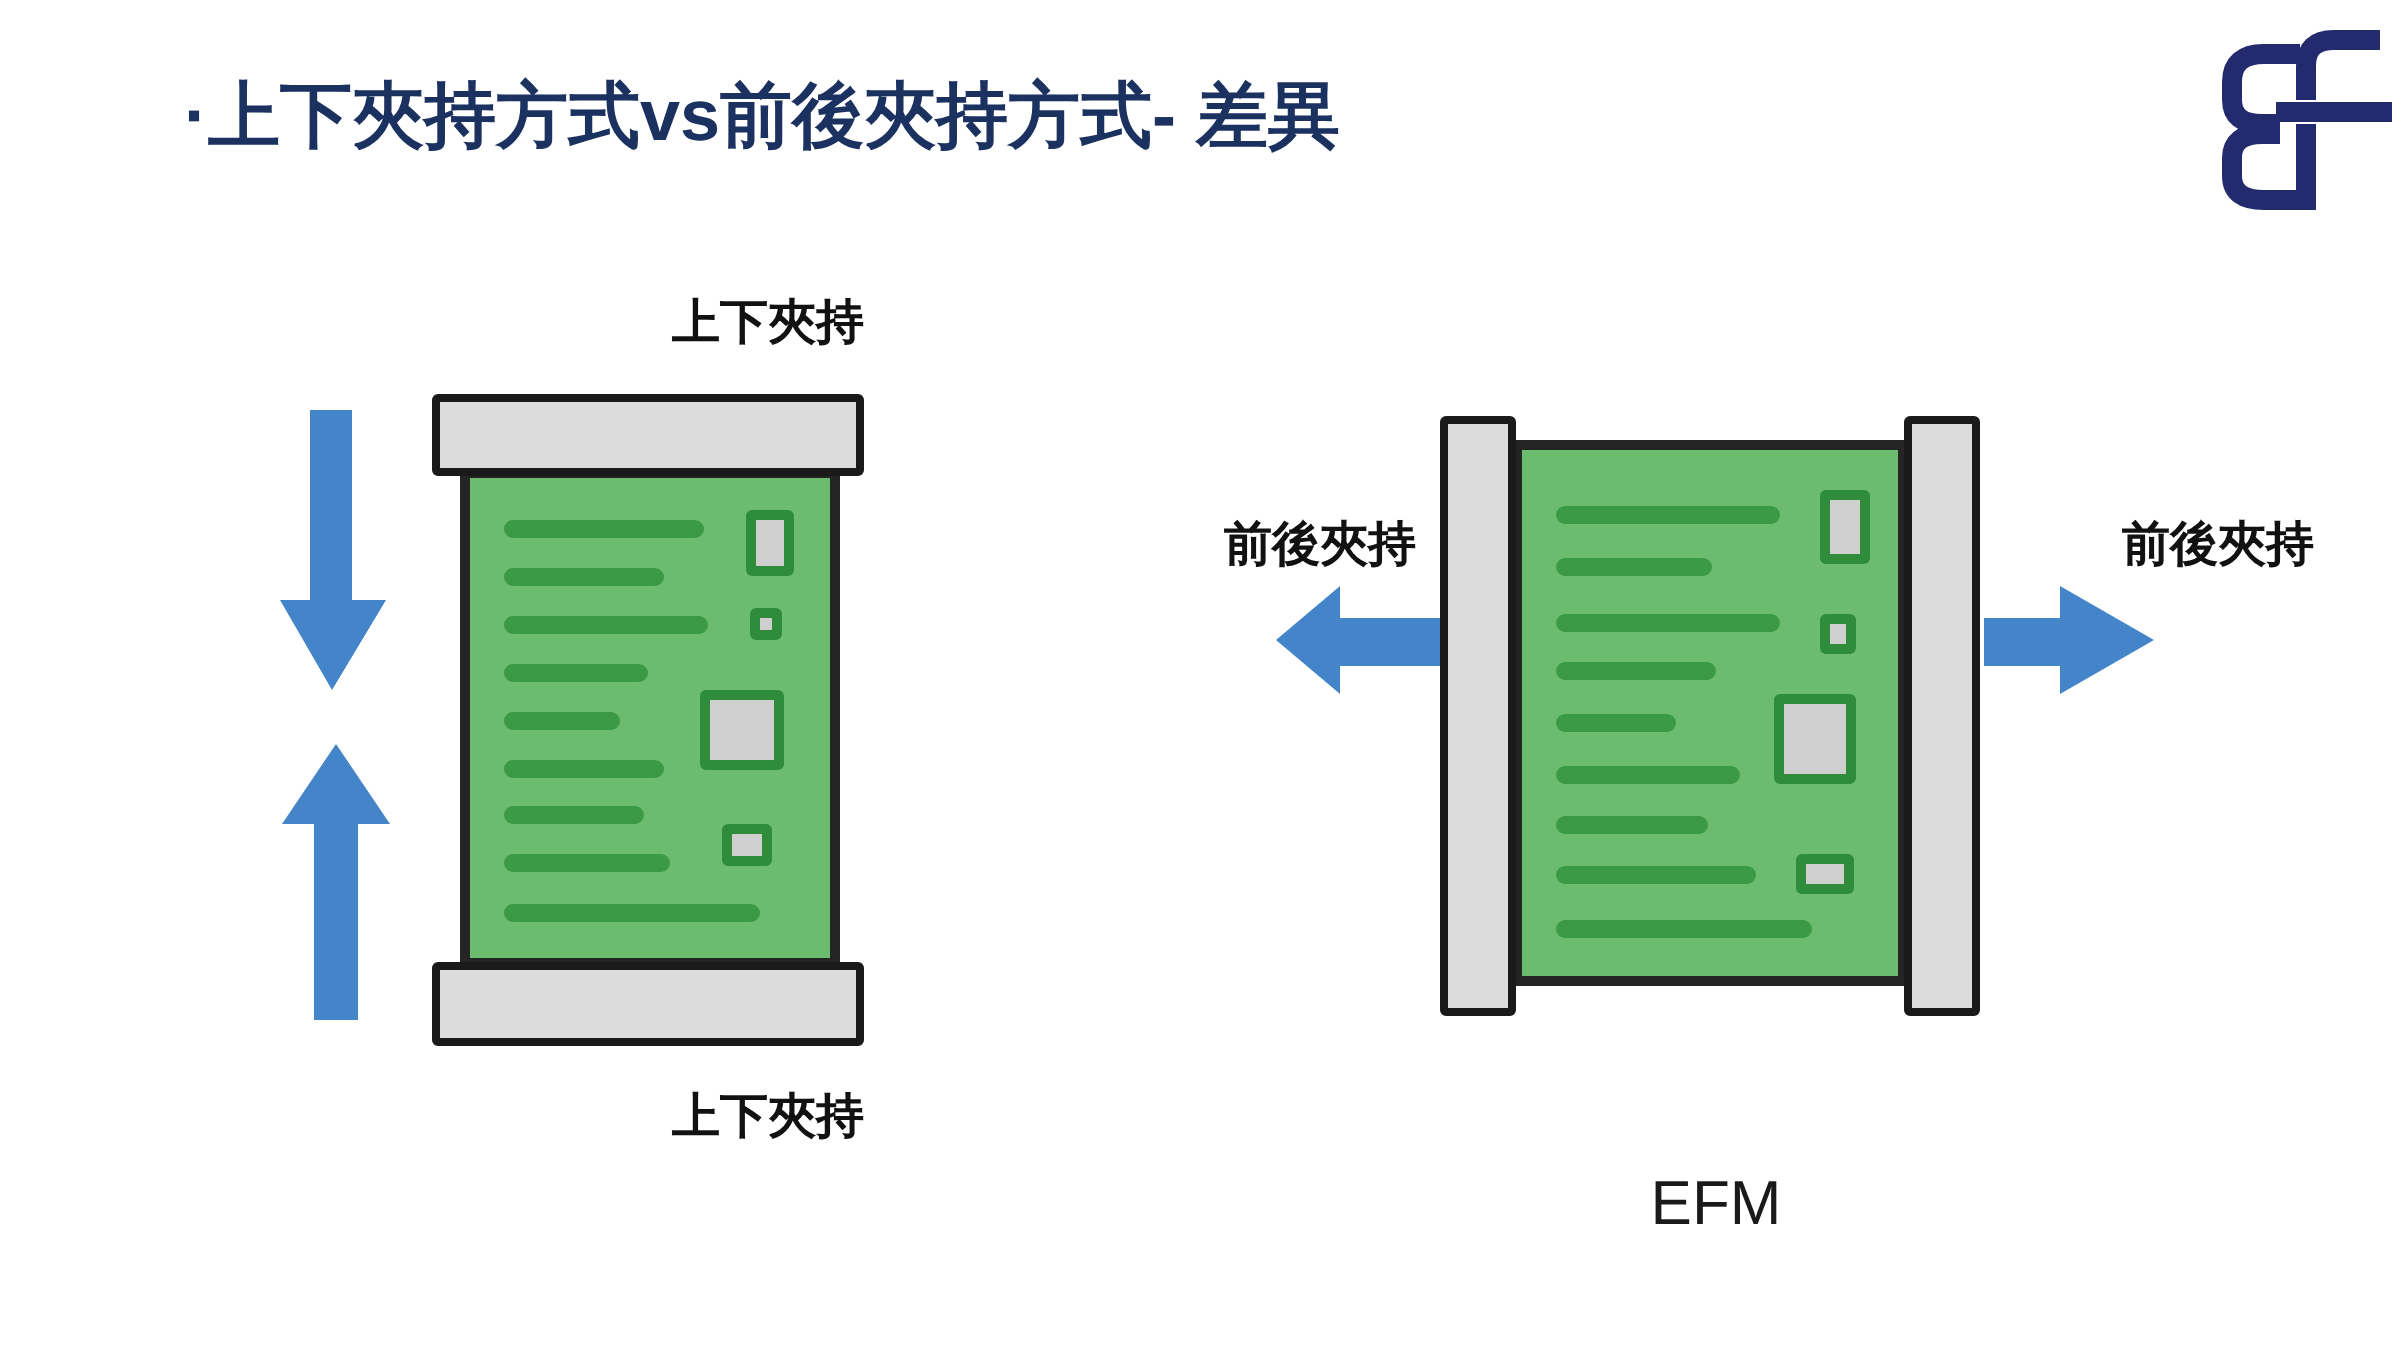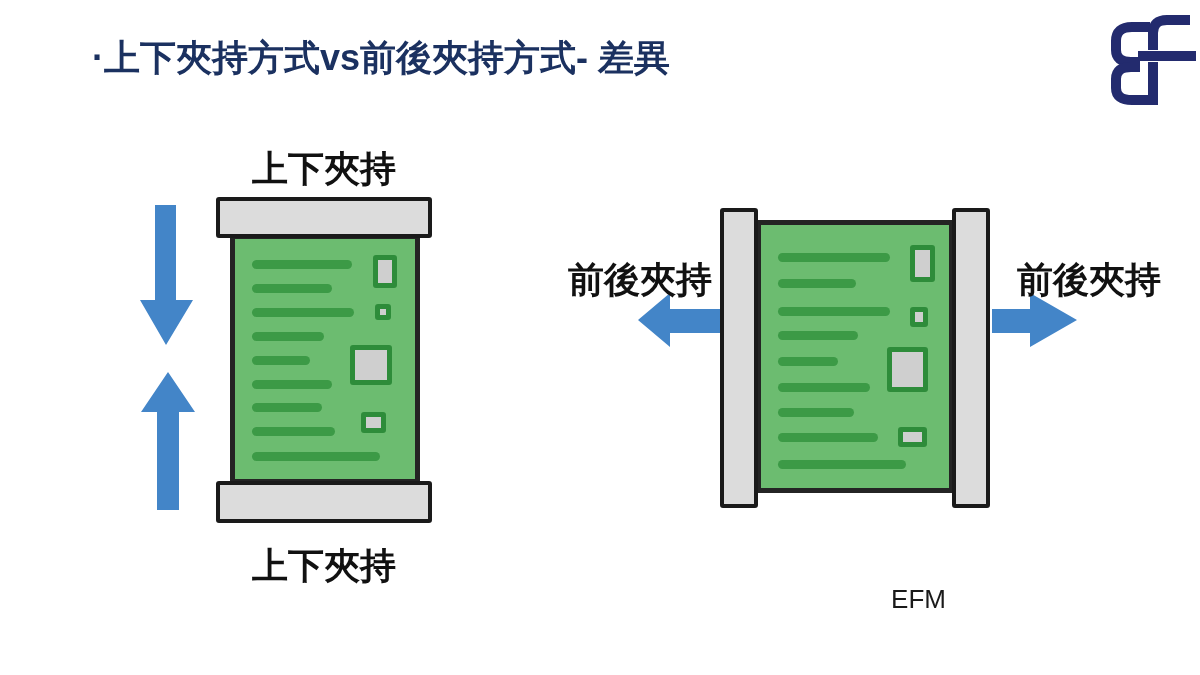--- a/index.html
+++ b/index.html
@@ -30,25 +30,25 @@
     box-sizing:border-box; z-index:2; overflow:hidden; position:absolute;
   }
   .trace{
     position:absolute; height:9px; border-radius:5px; background:var(--trace-green);
   }
   .component{
     position:absolute; background:var(--component-fill);
     border:5px solid var(--component-border); border-radius:3px; box-sizing:border-box;
   }
   .dir-label{
-    font-size:36px; font-weight:700; color:var(--label-black);
-    text-align:center; white-space:nowrap; z-index:4;
+    font-size:24px; font-weight:700; color:var(--label-black);
+    text-align:right; white-space:nowrap; z-index:4;
   }
   .caption{font-size:24px; font-weight:400; color:var(--caption-gray); text-align:center;}
-  .caption-efm{font-size:26px; font-weight:400; color:#1A1A1A; text-align:right;}
+  .caption-efm{font-size:31px; font-weight:400; color:#1A1A1A; text-align:center;}
   .arrow{z-index:1;}
   .arrow polygon{fill:var(--arrow-blue);}
   .confidential{
     left:993px; top:629px; font-size:31px; font-weight:700;
     color:var(--confidential-red); white-space:nowrap;
   }
 </style>
 </head>
 <body>
 

